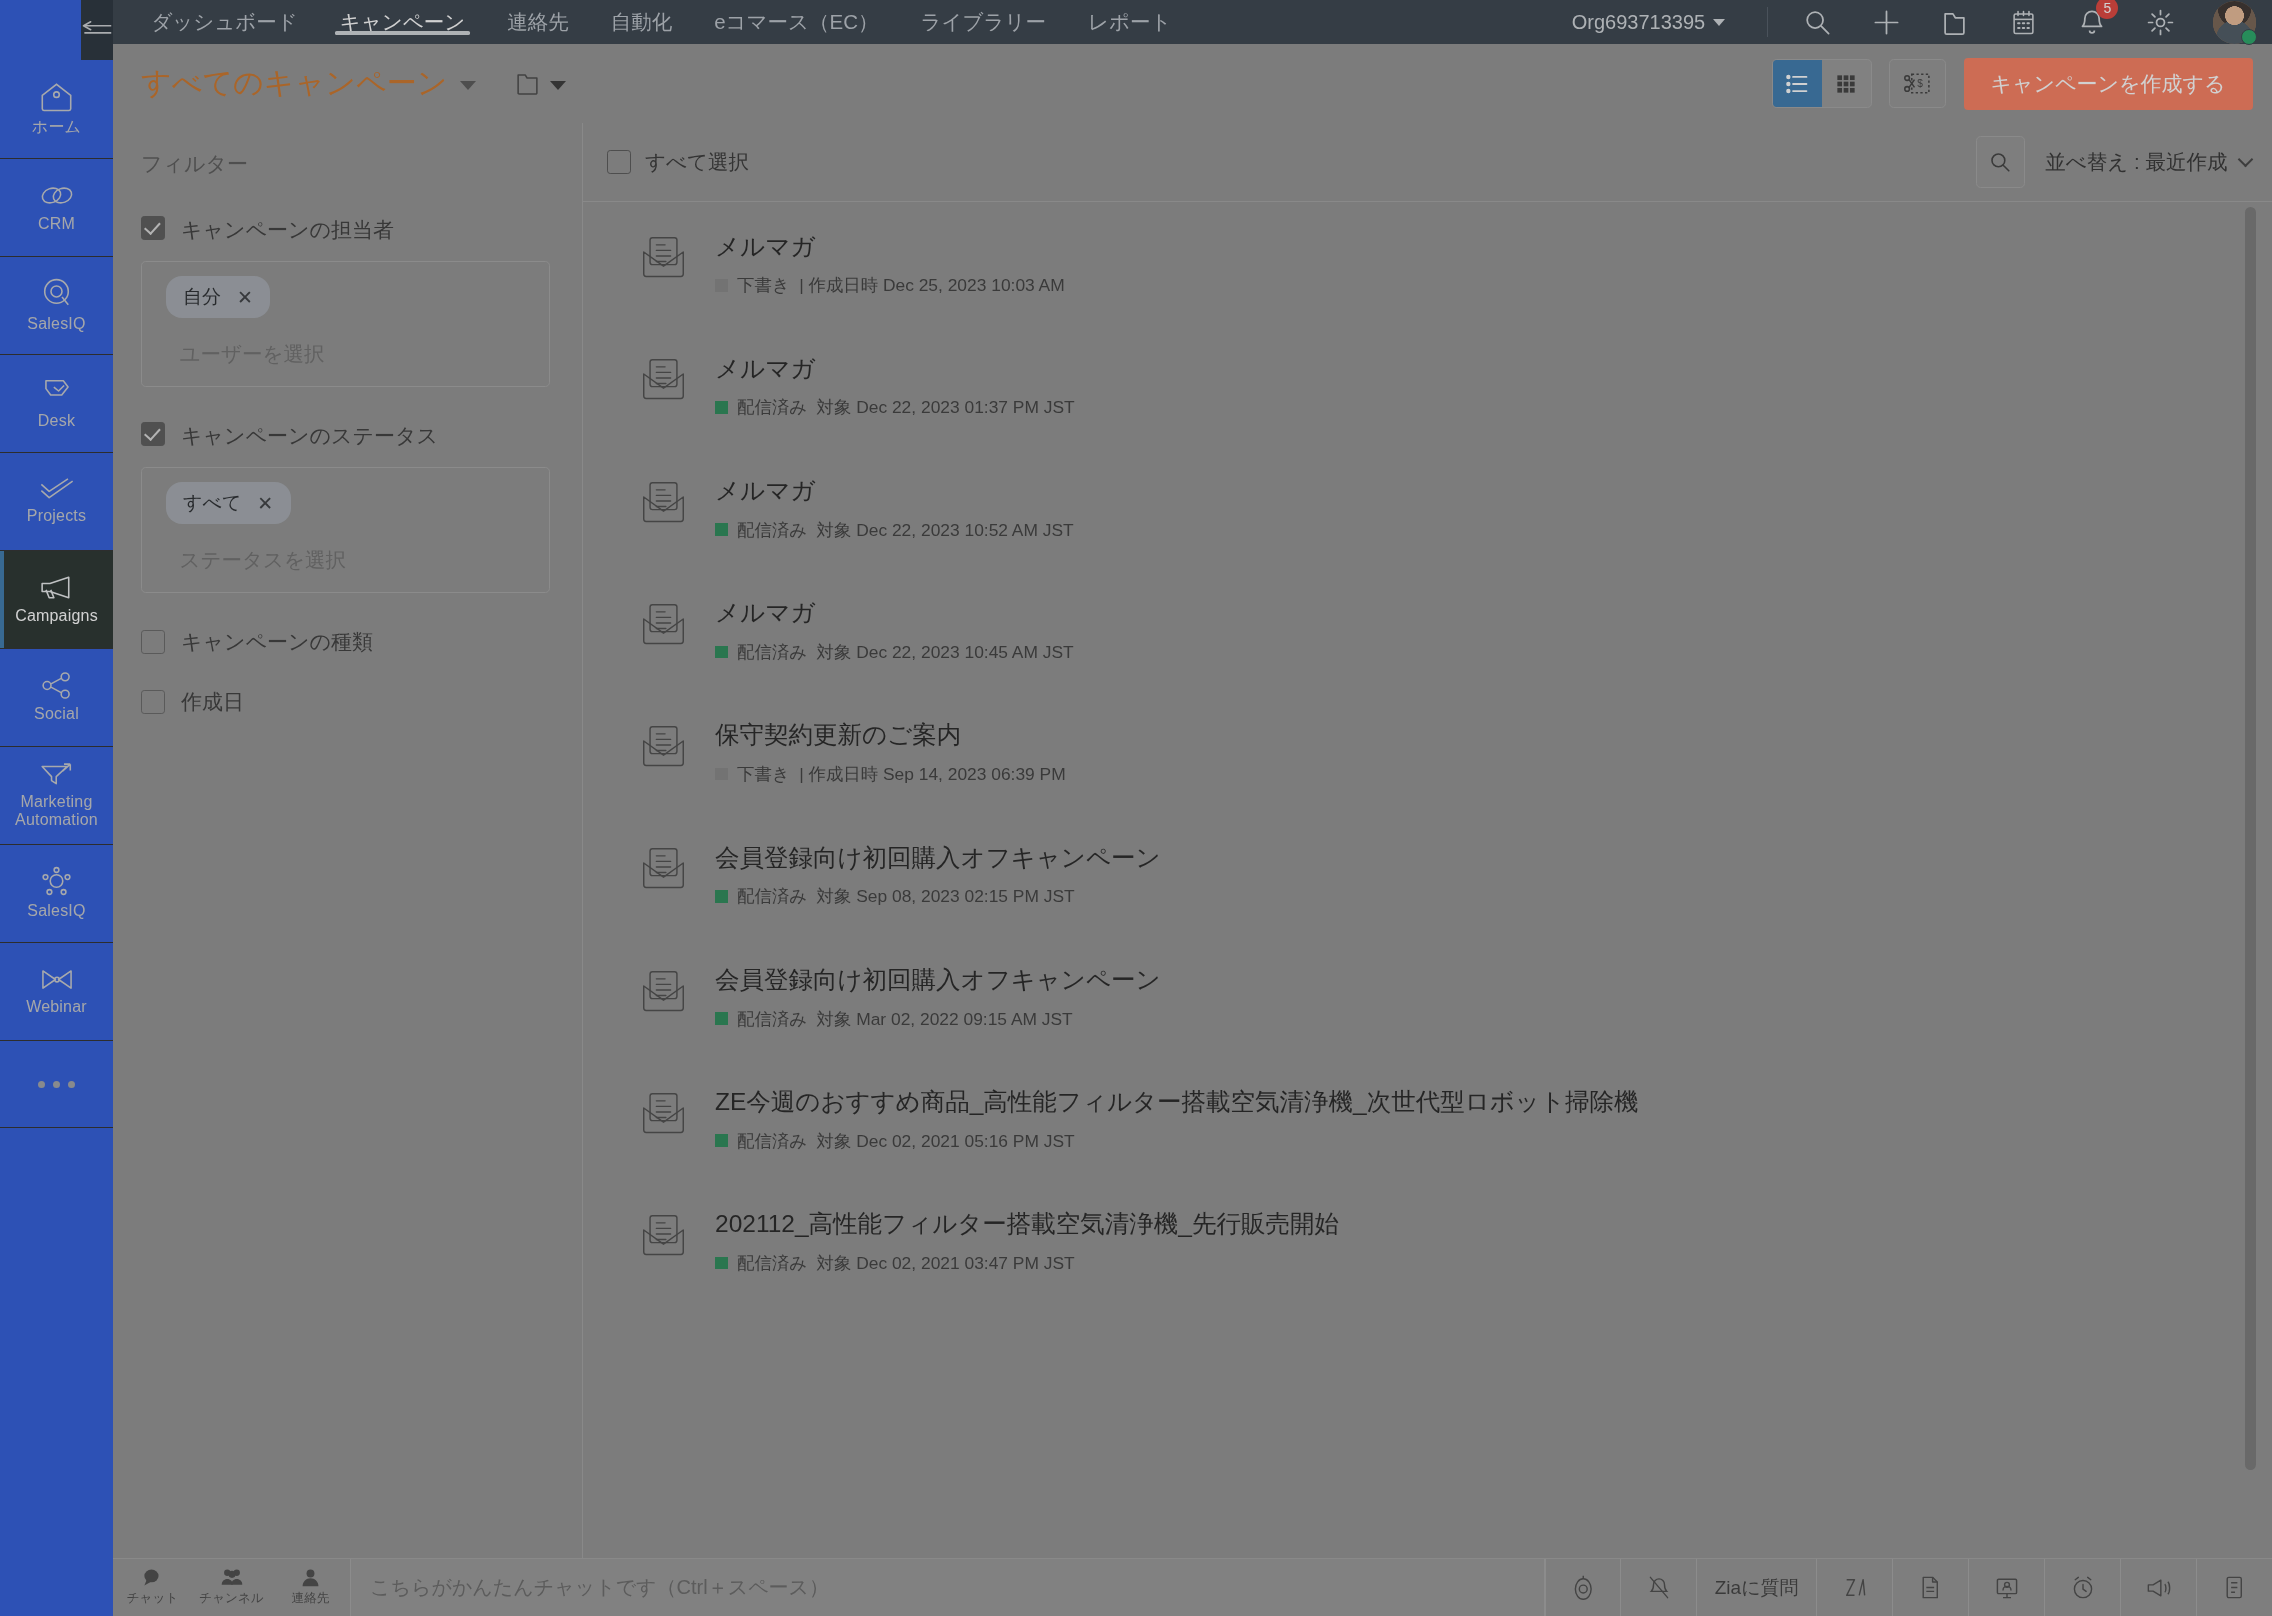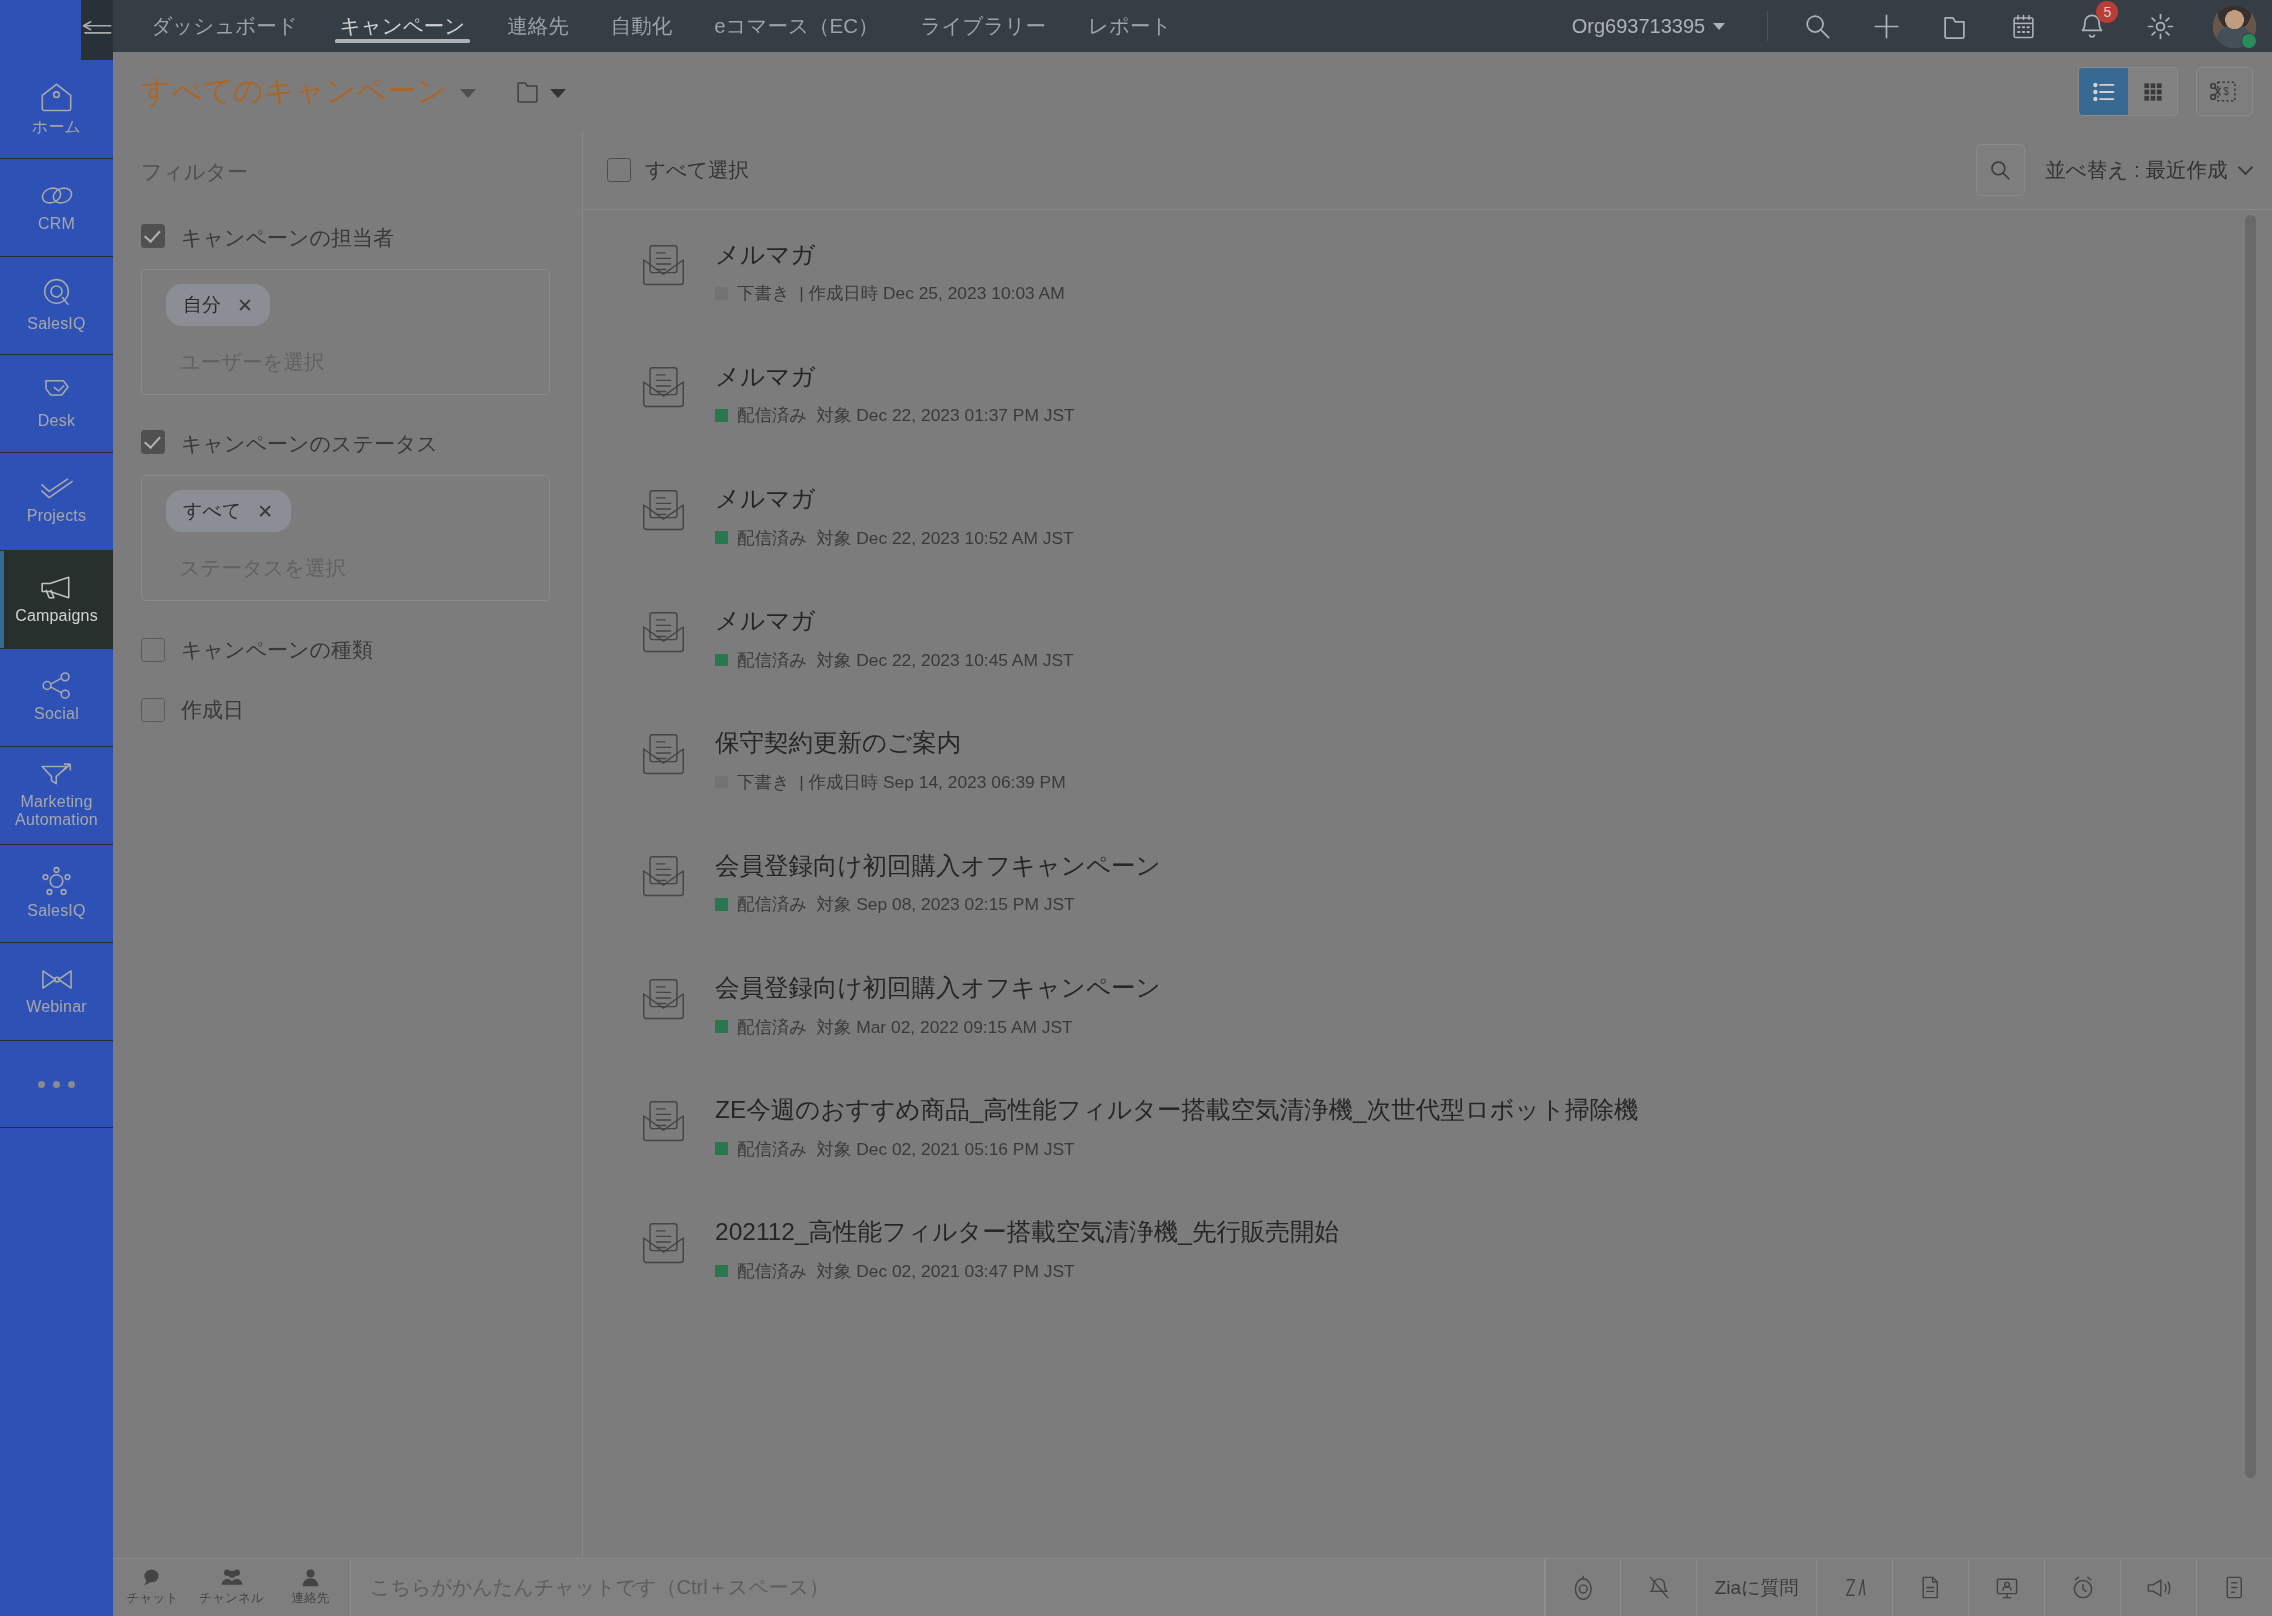--- a/index.html
+++ b/index.html
@@ -74,21 +74,21 @@
   .rail-dots span { width: 7px; height: 7px; border-radius: 50%; background: #9a9da1; display:block; }
   .rail-spacer { flex: 1; border-top: 0.8px solid #1c1c1c; }
   .rail-bottom { display: flex; flex-direction: column; }
   .rail-icon svg { display: block; }
 
   
   .right { flex: 1; display: flex; flex-direction: column; min-width: 0; }
 
   
   .topnav {
-    height: 52px;
+    height: 44px;
     background: #27323d;
     display: flex;
     align-items: center;
     flex: none;
     padding-left: 17.4px;
     position: relative;
   }
   .topnav-tabs { display: flex; align-items: center; height: 100%; }
   .topnav-tab {
     color: #b7bec6;
@@ -662,20 +662,21 @@
         <div class="icon-btn">
           <svg width="28" height="25" viewBox="0 0 36 32" fill="none" stroke="#2f2f2f" stroke-width="2">
             <rect x="10" y="4" width="22" height="24" stroke-dasharray="3 3"></rect>
             <text x="17" y="21" font-size="13" fill="#2f2f2f" stroke="none" font-family="sans-serif">$</text>
             <circle cx="4" cy="9" r="3"></circle>
               <circle cx="4" cy="23" r="3"></circle>
               <path d="M6.5 11l7 10M6.5 21l7-10"></path>
           </svg>
         </div>
 
+        <button class="create-btn">キャンペーンを作成する</button>
       </div>
     </div>
 
     <div class="body">
 
       <div class="filters">
         <div class="filters-title">フィルター</div>
 
         <div class="filter-group">
           <div class="filter-head">

